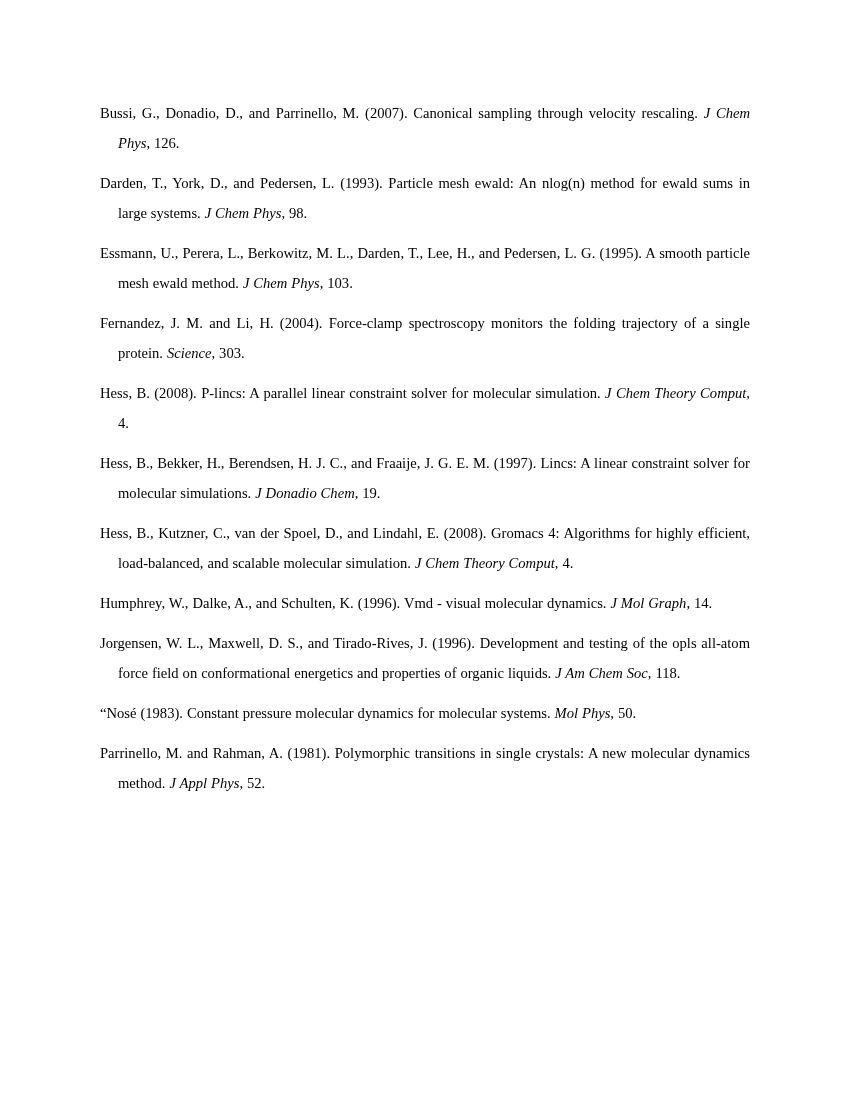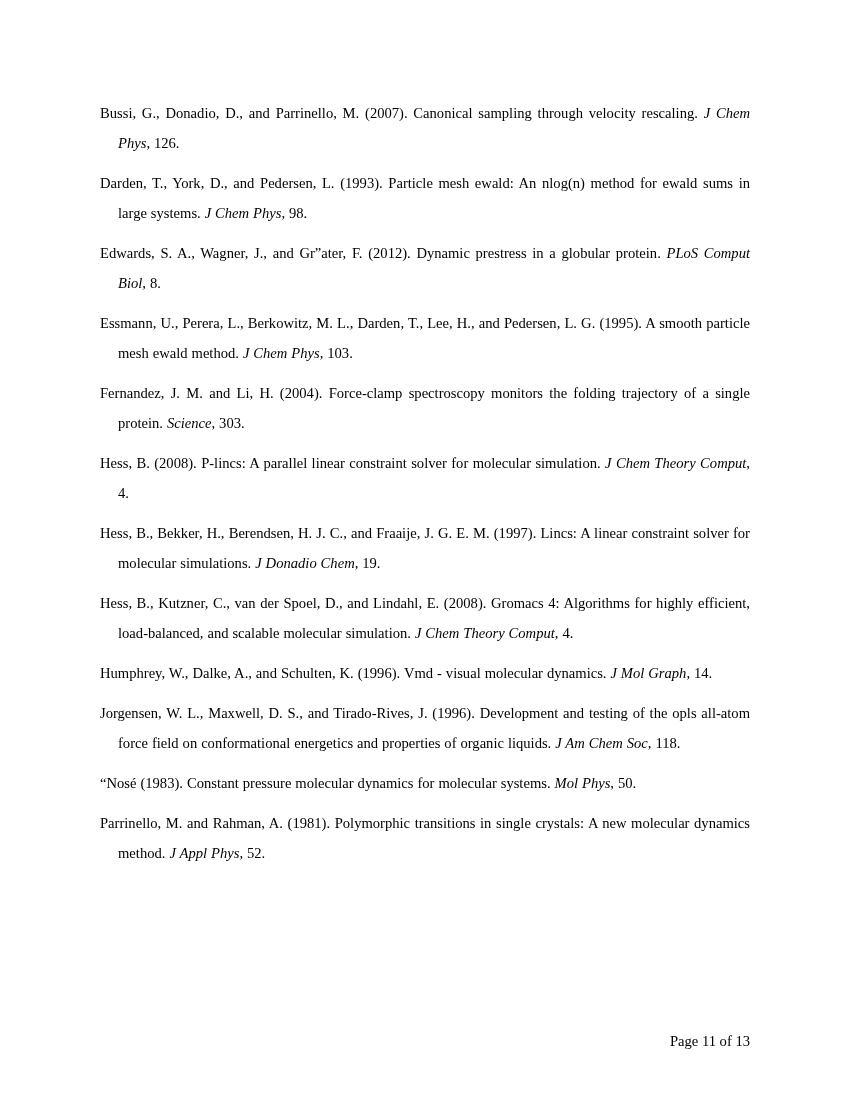--- a/index.html
+++ b/index.html
@@ -57,29 +57,25 @@
   }
 </style>
 </head>
 <body>
 
 <div class="page">
 
   <div class="bib-list">
       <p class="bib-entry"><span>Bussi, G., Donadio, D., and Parrinello, M. (2007). Canonical sampling through velocity rescaling. </span><i>J Chem Phys</i><span>, 126.</span></p>
       <p class="bib-entry"><span>Darden, T., York, D., and Pedersen, L. (1993). Particle mesh ewald: An nlog(n) method for ewald sums in large systems. </span><i>J Chem Phys</i><span>, 98.</span></p>
-      <p class="bib-entry"><span>Edwards, S. A., Wagner, J., and Gr”ater, F. (2012). Dynamic prestress in a globular protein. </span><i>PLoS Comput Biol</i><span>, 8.</span></p>
       <p class="bib-entry"><span>Essmann, U., Perera, L., Berkowitz, M. L., Darden, T., Lee, H., and Pedersen, L. G. (1995). A smooth particle mesh ewald method. </span><i>J Chem Phys</i><span>, 103.</span></p>
       <p class="bib-entry"><span>Fernandez, J. M. and Li, H. (2004). Force-clamp spectroscopy monitors the folding trajectory of a single protein. </span><i>Science</i><span>, 303.</span></p>
       <p class="bib-entry"><span>Hess, B. (2008). P-lincs: A parallel linear constraint solver for molecular simulation. </span><i>J Chem Theory Comput</i><span>, 4.</span></p>
       <p class="bib-entry"><span>Hess, B., Bekker, H., Berendsen, H. J. C., and Fraaije, J. G. E. M. (1997). Lincs: A linear constraint solver for molecular simulations. </span><i>J Donadio Chem</i><span>, 19.</span></p>
       <p class="bib-entry"><span>Hess, B., Kutzner, C., van der Spoel, D., and Lindahl, E. (2008). Gromacs 4: Algorithms for highly efficient, load-balanced, and scalable molecular simulation. </span><i>J Chem Theory Comput</i><span>, 4.</span></p>
       <p class="bib-entry"><span>Humphrey, W., Dalke, A., and Schulten, K. (1996). Vmd - visual molecular dynamics. </span><i>J Mol Graph</i><span>, 14.</span></p>
       <p class="bib-entry"><span>Jorgensen, W. L., Maxwell, D. S., and Tirado-Rives, J. (1996). Development and testing of the opls all-atom force field on conformational energetics and properties of organic liquids. </span><i>J Am Chem Soc</i><span>, 118.</span></p>
       <p class="bib-entry"><span>“Nosé (1983). Constant pressure molecular dynamics for molecular systems. </span><i>Mol Phys</i><span>, 50.</span></p>
       <p class="bib-entry"><span>Parrinello, M. and Rahman, A. (1981). Polymorphic transitions in single crystals: A new molecular dynamics method. </span><i>J Appl Phys</i><span>, 52.</span></p>
     </div>
 
-  <div class="footer">
-    <span>Page 11 of 13</span>
-  </div>
 
 </div>
 
 </body></html>

